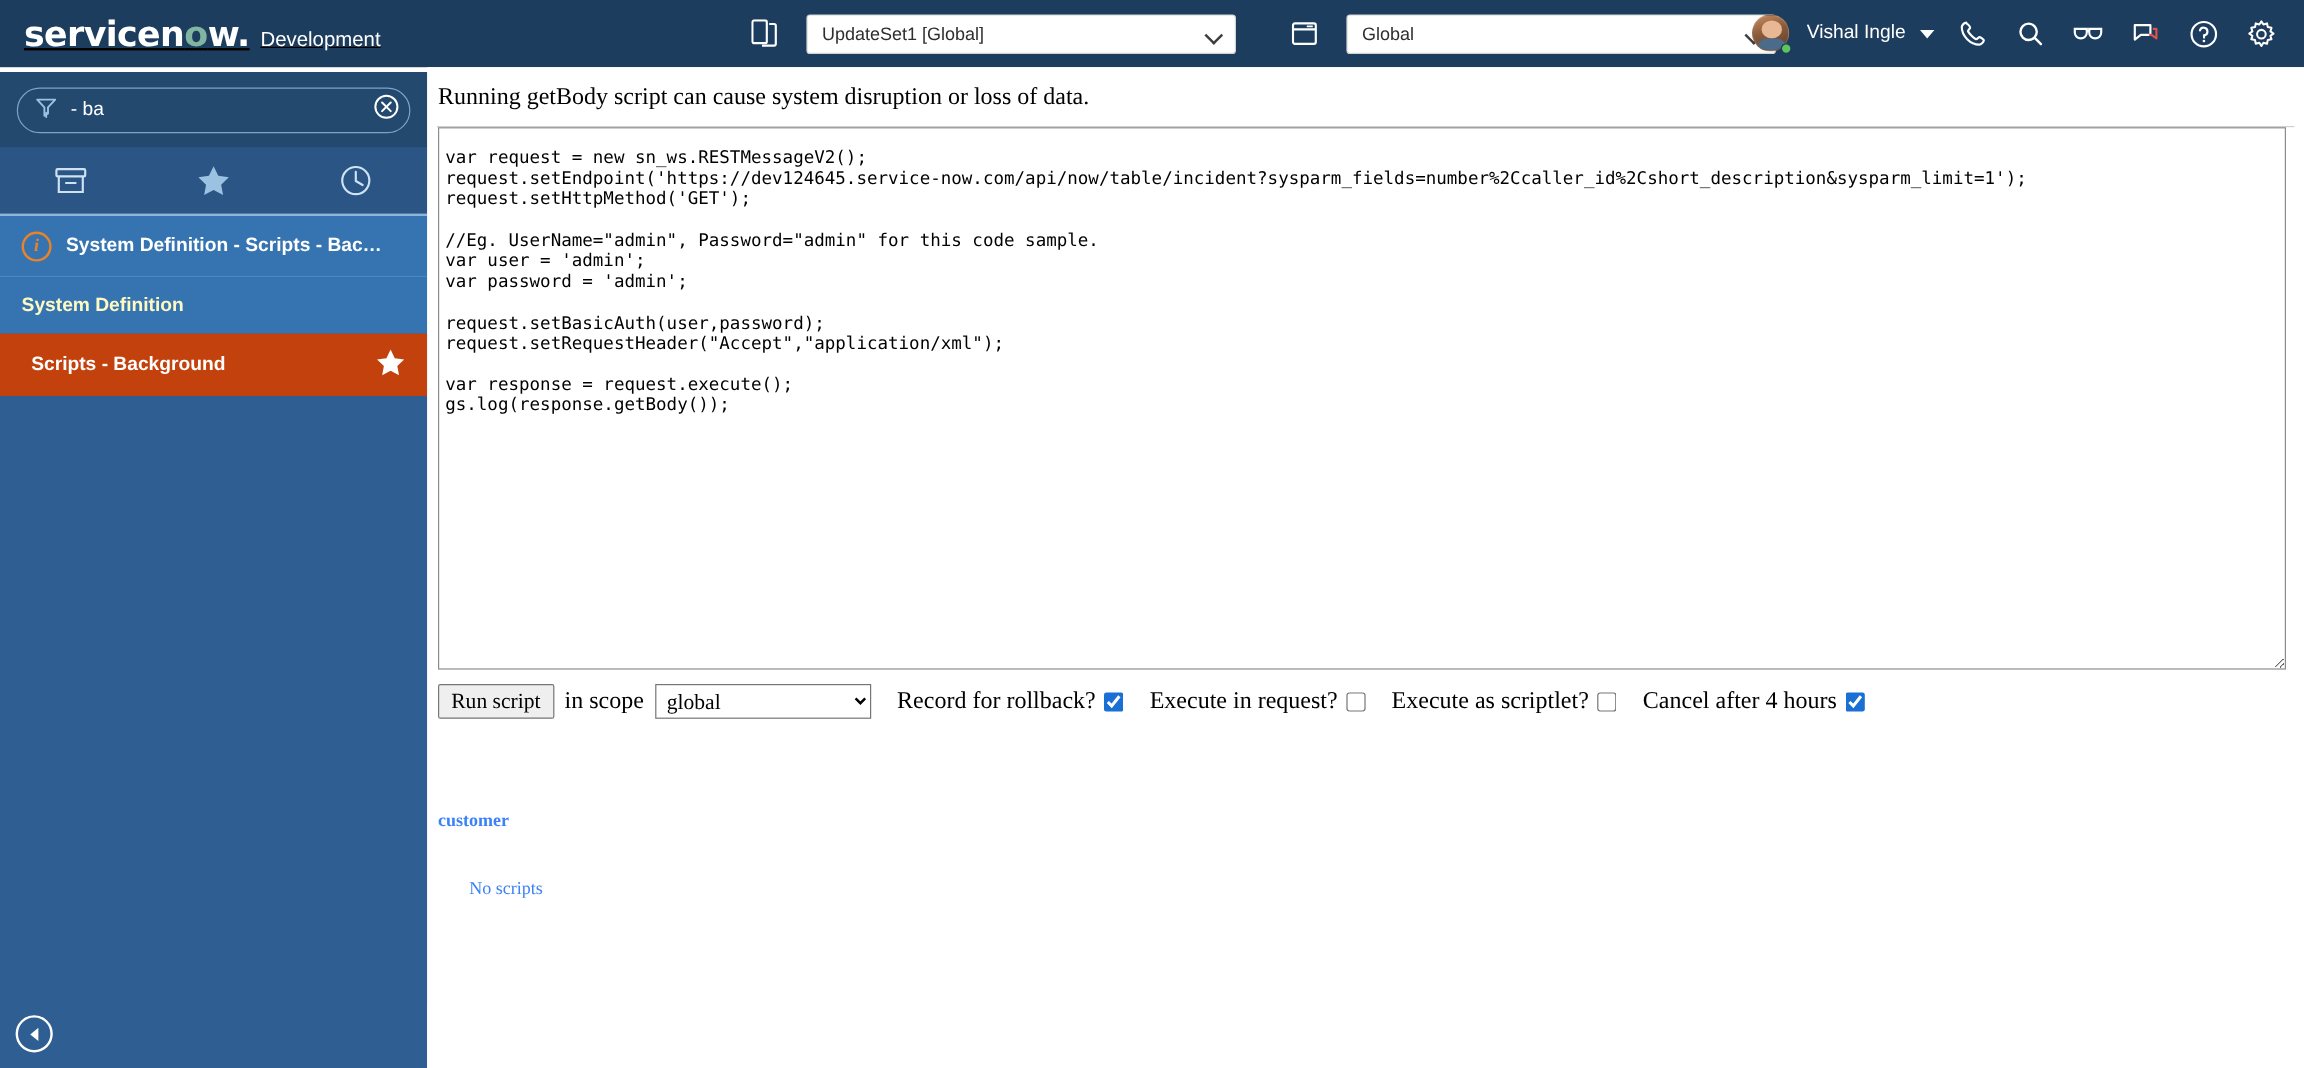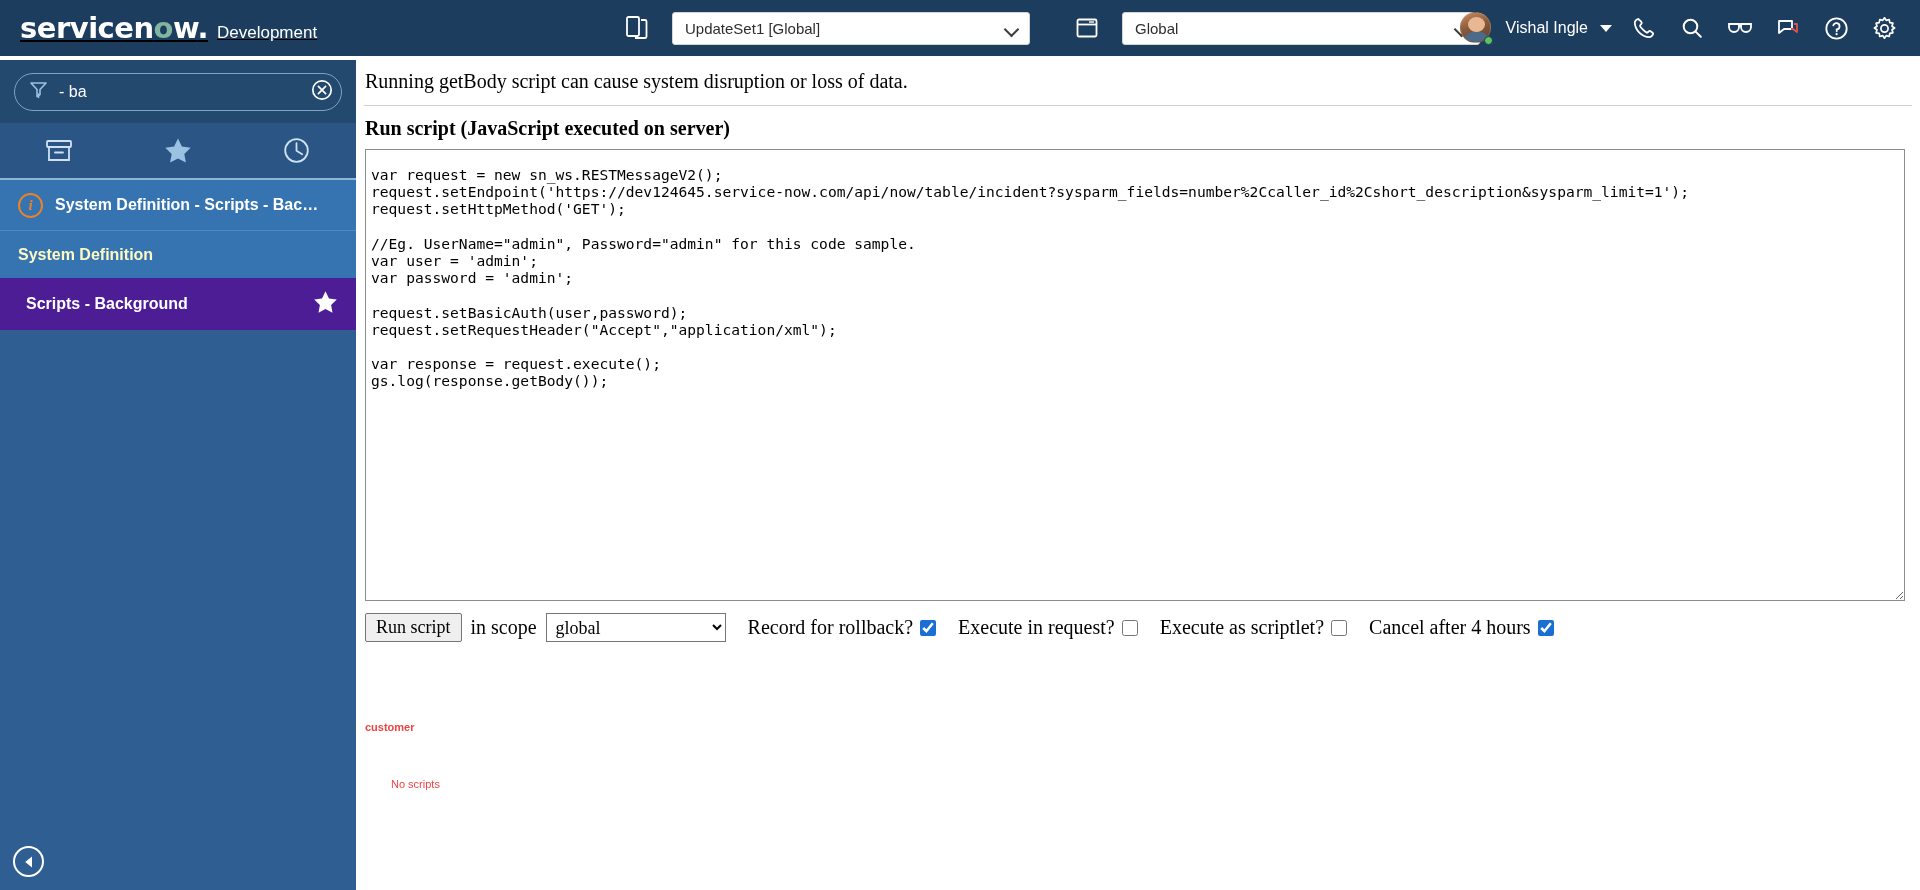--- a/index.html
+++ b/index.html
@@ -155,21 +155,21 @@
     display: flex; align-items: center; justify-content: center;
     color: #e8832a; font-size: 15px; font-weight: bold;
     font-family: "Liberation Serif", serif; font-style: italic;
     flex-shrink: 0;
   }
   .nav-module {
     height: 47px; background: #3574b0;
     color: #fef9c3; font-size: 16px; font-weight: bold;
   }
   .nav-item {
-    height: 52px; background: #4c1d95;
+    height: 52px; background: #c2410c;
     color: #ffffff; font-size: 16px; font-weight: bold;
     justify-content: space-between;
   }
   .nav-item .ni-label { padding-left: 8px; }
   .sidebar-filler { background: #2f5e92; }
   .collapse-btn {
     position: absolute; left: 13px; bottom: 17px;
     width: 31px; height: 31px; border-radius: 50%;
     border: 2px solid #ffffff;
     display: flex; align-items: center; justify-content: center;
@@ -237,23 +237,23 @@
     display: flex; align-items: center;
     margin-left: 22px; white-space: nowrap;
   }
   .chk-group .cg-label { margin-right: 7px; }
   input[type=checkbox].cbx {
     width: 16px; height: 16px; margin: 0;
     accent-color: #1a6fd4;
     cursor: pointer;
   }
   .output-block {
-    font-family: Liberation Sans, sans-serif;
-    font-size: 11px; line-height: 19px;
-    color: #ef4444;
+    font-family: Liberation Serif, serif;
+    font-size: 15px; line-height: 19px;
+    color: #3b82f6;
     padding: 38px 0 0 9px;
     white-space: pre;
   }
   .out-head { font-weight: bold; }
   .out-body { padding-left: 26px; }
 </style>
 </head>
 <body>
 
 <div id="header">
@@ -412,21 +412,20 @@
     <svg width="14" height="14" viewBox="0 0 14 14" fill="#ffffff">
       <path d="M10 1.5 L3.2 7 L10 12.5 z"></path>
     </svg>
   </div>
 </div>
 
 <div id="main">
 
   <div class="warn-line">Running getBody script can cause system disruption or loss of data.</div>
   <div class="hr-thin"></div>
-  <div class="section-title">Run script (JavaScript executed on server)</div>
 
   <textarea id="code-area" spellcheck="false" style="">var request = new sn_ws.RESTMessageV2();
 request.setEndpoint('https://dev124645.service-now.com/api/now/table/incident?sysparm_fields=number%2Ccaller_id%2Cshort_description&amp;sysparm_limit=1');
 request.setHttpMethod('GET');
 
 //Eg. UserName="admin", Password="admin" for this code sample.
 var user = 'admin';
 var password = 'admin';
 
 request.setBasicAuth(user,password);

